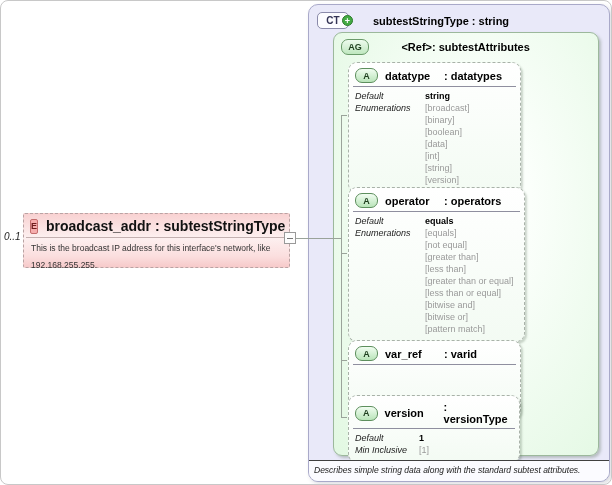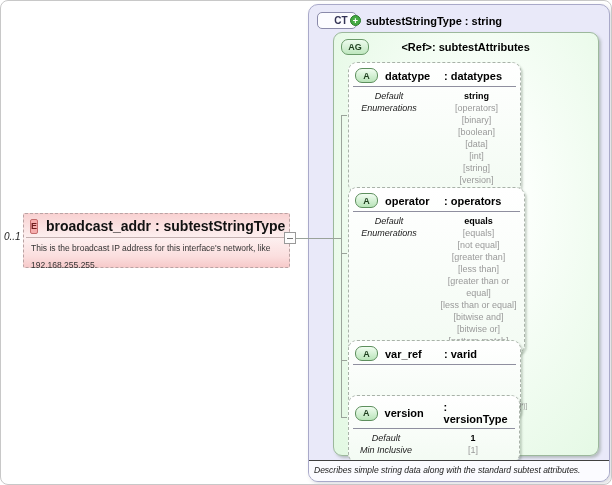--- a/index.html
+++ b/index.html
@@ -27,25 +27,25 @@
           border:1px solid #999;box-sizing:border-box;display:flex;align-items:center;justify-content:center;}
   .handle .dash{width:6px;height:1px;background:#777;}
 
   
   .ct-panel{position:absolute;left:307px;top:3px;width:302px;height:478px;box-sizing:border-box;
             background:#e9e9f9;border:1px solid #a9a9c9;border-radius:10px;
             box-shadow:2px 2px 4px rgba(60,60,90,.18);}
   .ct-header{position:absolute;left:8px;top:7px;display:flex;align-items:center;gap:9px;}
   .ct-badge{position:relative;display:inline-flex;align-items:center;justify-content:center;
             width:30px;height:15px;background:#fcfcff;border:1px solid #8a8aaa;border-radius:5px;
-            font-size:10px;font-weight:bold;color:#333355;padding-left:8px;}
+            font-size:10px;font-weight:bold;color:#333355;}
   .plus{position:absolute;right:-5px;top:2px;width:11px;height:11px;border-radius:50%;
         background:#44aa44;border:1px solid #2a7a2a;color:#fff;font-size:9px;font-weight:bold;
         line-height:10px;text-align:center;box-sizing:border-box;}
-  .ct-title{font-size:11px;font-weight:bold;color:#000;margin-left:0;white-space:nowrap;}
+  .ct-title{font-size:11px;font-weight:bold;color:#000;margin-left:15px;white-space:nowrap;}
 
   .ag-box{position:absolute;left:24px;top:27px;width:266px;height:424px;box-sizing:border-box;
           border:1px solid #9cb89c;border-radius:9px;
           background:radial-gradient(ellipse at 55% 40%,#fbfffb 25%,#e2f8e2 100%);
           box-shadow:2px 2px 3px rgba(90,110,90,.35);}
   .ag-header{position:absolute;left:7px;top:6px;display:flex;align-items:center;text-align:right;}
   .ag-badge{display:inline-flex;align-items:center;justify-content:center;width:26px;height:14px;
             border-radius:7px;border:1px solid #6a9a6a;font-size:9px;font-weight:bold;color:#1e3e1e;
             background:linear-gradient(180deg,#eefbee,#bfe7bf);}
   .ag-ref{font-size:11px;font-weight:bold;color:#000;margin-left:7px;display:inline-block;width:56px;}
@@ -56,21 +56,21 @@
             background:linear-gradient(180deg,#ffffff 0%,#f3fbf3 100%);
             box-shadow:2px 2px 2px rgba(100,120,100,.3);}
   .attr-header{display:flex;align-items:center;gap:7px;padding:5px 6px 3px 6px;}
   .a-badge{display:inline-flex;align-items:center;justify-content:center;width:21px;height:13px;
            border-radius:7px;border:1px solid #5d8f5d;font-size:9px;font-weight:bold;color:#1d3d1d;
            background:linear-gradient(180deg,#f1fdf1,#b9e4b9);}
   .attr-name{font-size:11px;font-weight:bold;color:#000;display:inline-block;min-width:52px;}
   .attr-type{font-size:11px;font-weight:bold;color:#000;}
   .attr-sep{border-top:1px solid #8f8f9f;margin:0 4px;}
   .attr-rows{display:grid;grid-template-columns:68px 1fr;padding:3px 6px 6px 6px;
-             font-size:9px;line-height:12px;column-gap:16px;text-align:center;}
+             font-size:9px;line-height:12px;column-gap:2px;}
   .attr-rows.narrow{grid-template-columns:62px 1fr;}
   .attr-rows.pattern-row{grid-template-columns:40px 1fr;margin-top:32px;}
   .row-label{font-style:italic;color:#222;}
   .row-default{font-weight:bold;color:#000;}
   .row-muted{color:#9a9a9a;}
   .enum-list{display:flex;flex-direction:column;color:#9a9a9a;}
   .pattern-value{color:#8a8a8a;font-size:7px;white-space:nowrap;transform:scaleX(.82);
                  transform-origin:0 50%;line-height:12px;}
 
   
@@ -115,21 +115,21 @@
           <span class="a-badge">A</span>
           <span class="attr-name">datatype</span>
           <span class="attr-type">: datatypes</span>
         </div>
         <div class="attr-sep"></div>
         <div class="attr-rows">
           <span class="row-label">Default</span>
           <span class="row-default">string</span>
           <span class="row-label">Enumerations</span>
           <div class="enum-list">
-            <span>[operators]</span>
+            <span>[broadcast]</span>
             <span>[binary]</span>
             <span>[boolean]</span>
             <span>[data]</span>
             <span>[int]</span>
             <span>[string]</span>
             <span>[version]</span>
           </div>
         </div>
       </div>
 

